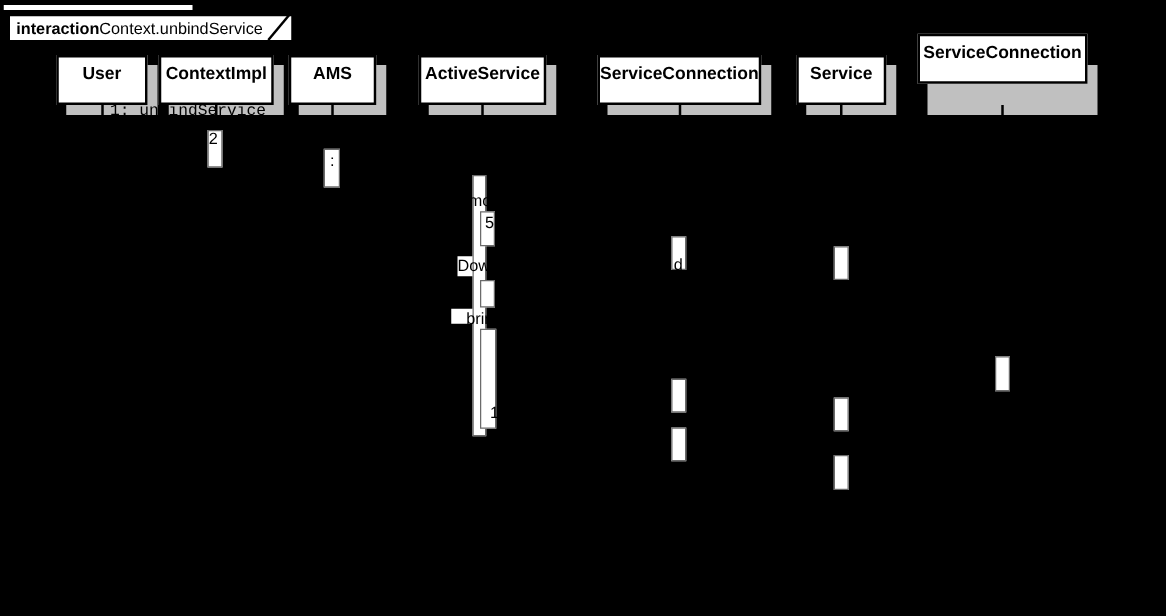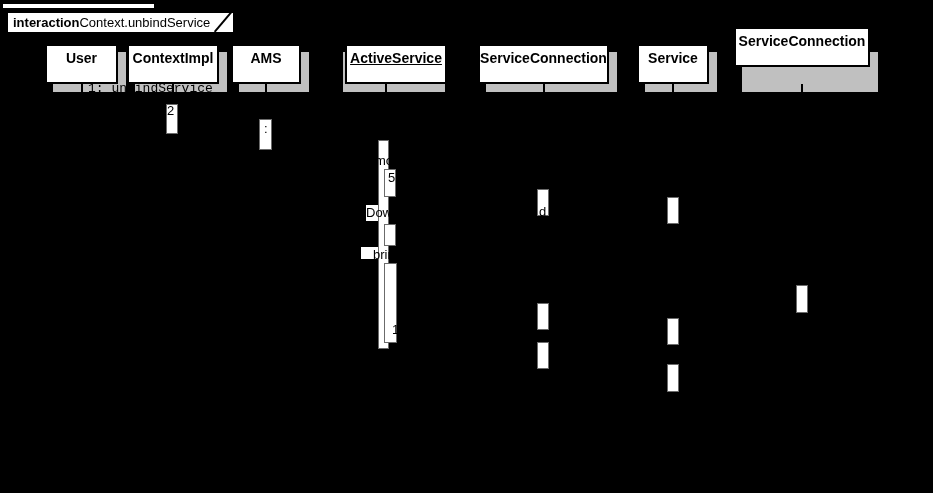--- a/index.html
+++ b/index.html
@@ -60,21 +60,21 @@
       </div>
       <div class="tick" style="left: 80.5px; top: 84px; width: 2px; height: 8px;"></div>
       <div class="pbox" style="left: 127px; top: 44px; width: 92px; height: 40px; justify-content: center;">
         <span>ContextImpl</span>
       </div>
       <div class="tick" style="left: 172px; top: 84px; width: 2px; height: 8px;"></div>
       <div class="pbox" style="left: 231px; top: 44px; width: 70px; height: 40px;">
         <span>AMS</span>
       </div>
       <div class="tick" style="left: 265px; top: 84px; width: 2px; height: 8px;"></div>
-      <div class="pbox" style="left: 345px; top: 44px; width: 102px; height: 40px; text-decoration: underline;">
+      <div class="pbox" style="left: 335px; top: 44px; width: 102px; height: 40px;">
         <span>ActiveService</span>
       </div>
       <div class="tick" style="left: 385px; top: 84px; width: 2px; height: 8px;"></div>
       <div class="pbox" style="left: 478px; top: 44px; width: 131px; height: 40px;">
         <span>ServiceConnection</span>
       </div>
       <div class="tick" style="left: 542.5px; top: 84px; width: 2px; height: 8px;"></div>
       <div class="pbox" style="left: 637px; top: 44px; width: 72px; height: 40px;">
         <span>Service</span>
       </div>

